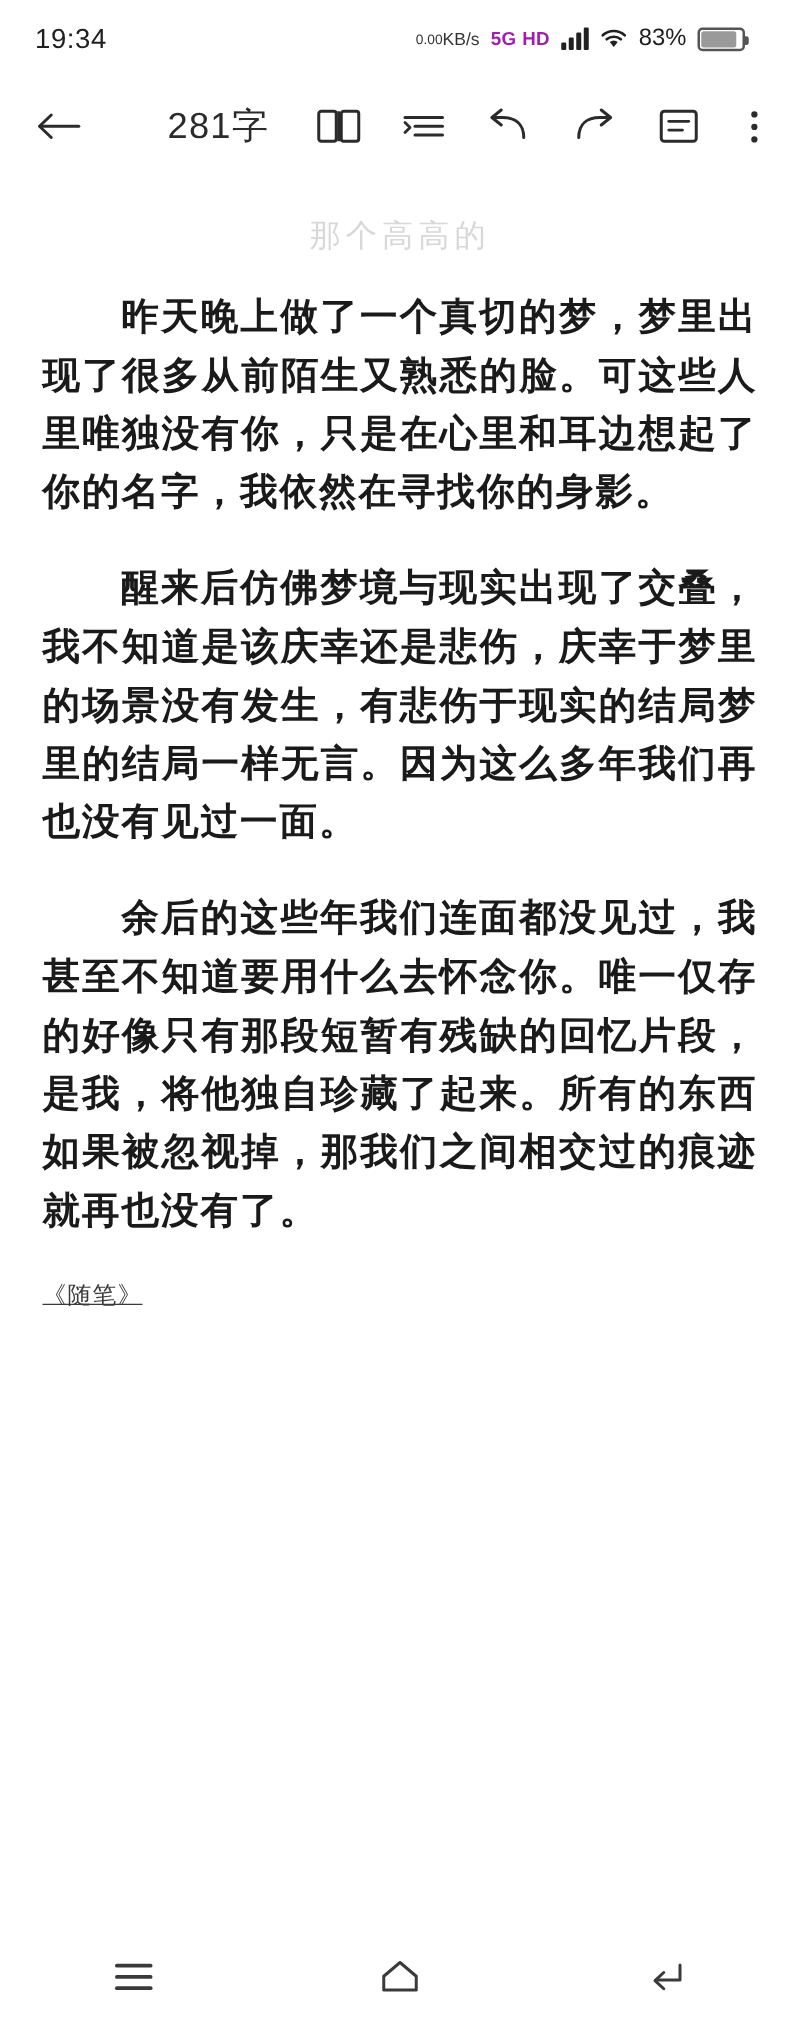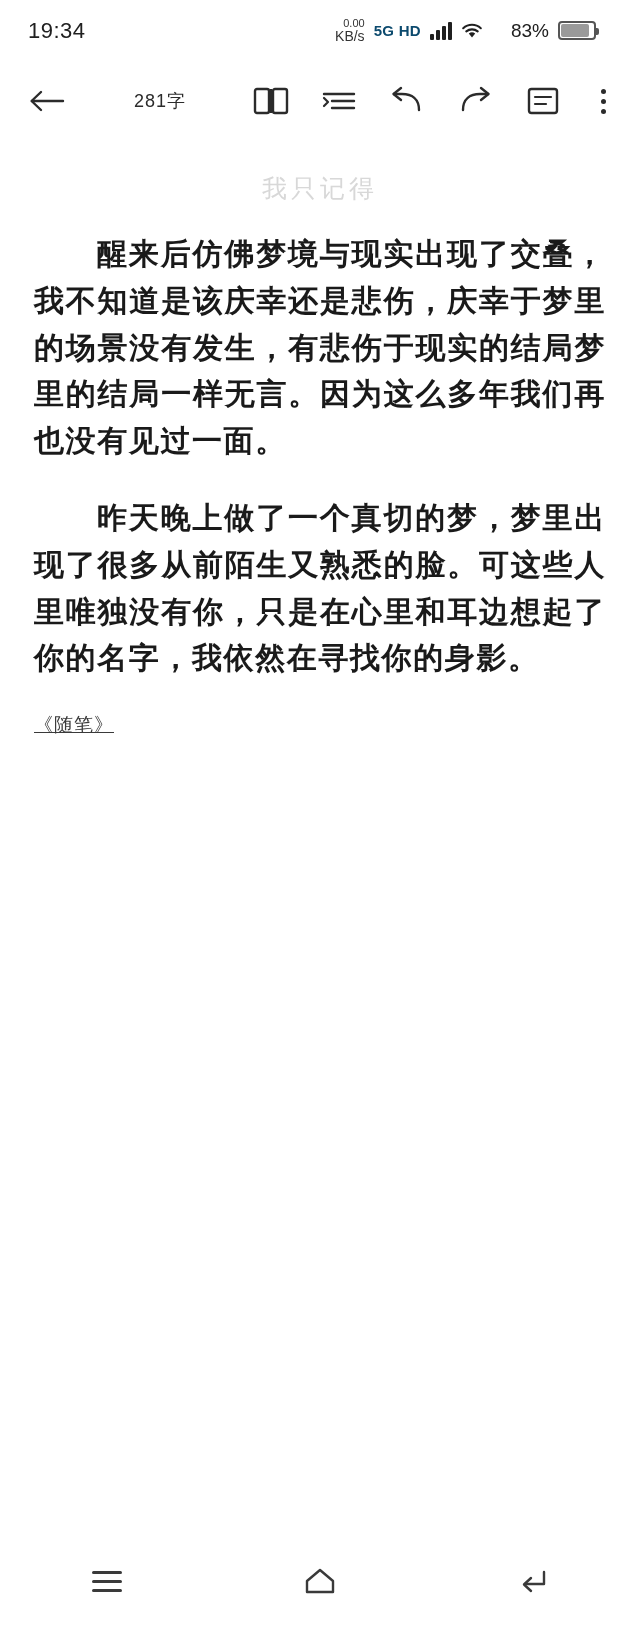--- a/index.html
+++ b/index.html
@@ -32,31 +32,31 @@
     letter-spacing: 0.5px;
     color: #202020;
   }
   .status-right {
     display: flex;
     align-items: center;
     gap: 9px;
   }
   .net-speed {
     display: flex;
-    flex-direction: column;
+    flex-direction: row;
     align-items: flex-end;
     line-height: 1.05;
     font-size: 11px;
     color: #333;
   }
   .net-speed .kb { font-size: 14px; }
   .badge-5g {
     font-size: 15px;
     font-weight: bold;
-    color: #0c4a6e;
+    color: #a21caf;
     letter-spacing: 0.3px;
   }
   .sig-bars {
     display: flex;
     align-items: flex-end;
     gap: 2px;
     height: 18px;
   }
   .sig-bars i {
     display: block;
@@ -68,21 +68,21 @@
   .sig-bars i:nth-child(2) { height: 10px; }
   .sig-bars i:nth-child(3) { height: 14px; }
   .sig-bars i:nth-child(4) { height: 18px; }
 
   .wifi { width: 22px; height: 18px; position: relative; }
   .wifi svg { display: block; }
 
   .batt-pct {
     font-size: 19px;
     color: #202020;
-    margin-left: 19px;
+    margin-left: 0;
   }
   .batt {
     width: 38px;
     height: 19px;
     border: 2px solid #555;
     border-radius: 4px;
     position: relative;
     box-sizing: border-box;
   }
   .batt:after {
@@ -110,21 +110,21 @@
     align-items: center;
     padding: 0 24px;
     box-sizing: border-box;
   }
   .tb-back {
     width: 46px; height: 46px;
     display: flex; align-items: center; justify-content: center;
   }
   .tb-count {
     margin-left: 64px;
-    font-size: 18px;
+    font-size: 29px;
     color: #2b2b2b;
     letter-spacing: 1px;
   }
   .tb-icons {
     margin-left: auto;
     display: flex;
     align-items: center;
     gap: 26px;
   }
   .tb-ic {
@@ -290,24 +290,25 @@
 
     <div class="tb-more">
       <i></i>
       <i></i>
       <i></i>
     </div>
   </div>
 </div>
 
 <div class="doc">
-  <div class="chapter-title">我只记得</div>
-
+  <div class="chapter-title">那个高高的</div>
+
+  <p class="para">昨天晚上做了一个真切的梦，梦里出现了很多从前陌生又熟悉的脸。可这些人里唯独没有你，只是在心里和耳边想起了你的名字，我依然在寻找你的身影。</p>
   <p class="para">醒来后仿佛梦境与现实出现了交叠，我不知道是该庆幸还是悲伤，庆幸于梦里的场景没有发生，有悲伤于现实的结局梦里的结局一样无言。因为这么多年我们再也没有见过一面。</p>
-  <p class="para">昨天晚上做了一个真切的梦，梦里出现了很多从前陌生又熟悉的脸。可这些人里唯独没有你，只是在心里和耳边想起了你的名字，我依然在寻找你的身影。</p>
+  <p class="para">余后的这些年我们连面都没见过，我甚至不知道要用什么去怀念你。唯一仅存的好像只有那段短暂有残缺的回忆片段，是我，将他独自珍藏了起来。所有的东西如果被忽视掉，那我们之间相交过的痕迹就再也没有了。</p>
 
   <div class="footnote">《随笔》</div>
 </div>
 
 <div class="navbar">
   <div class="nav-btn">
     <div class="nav-recent">
         <i></i>
         <i></i>
         <i></i>

